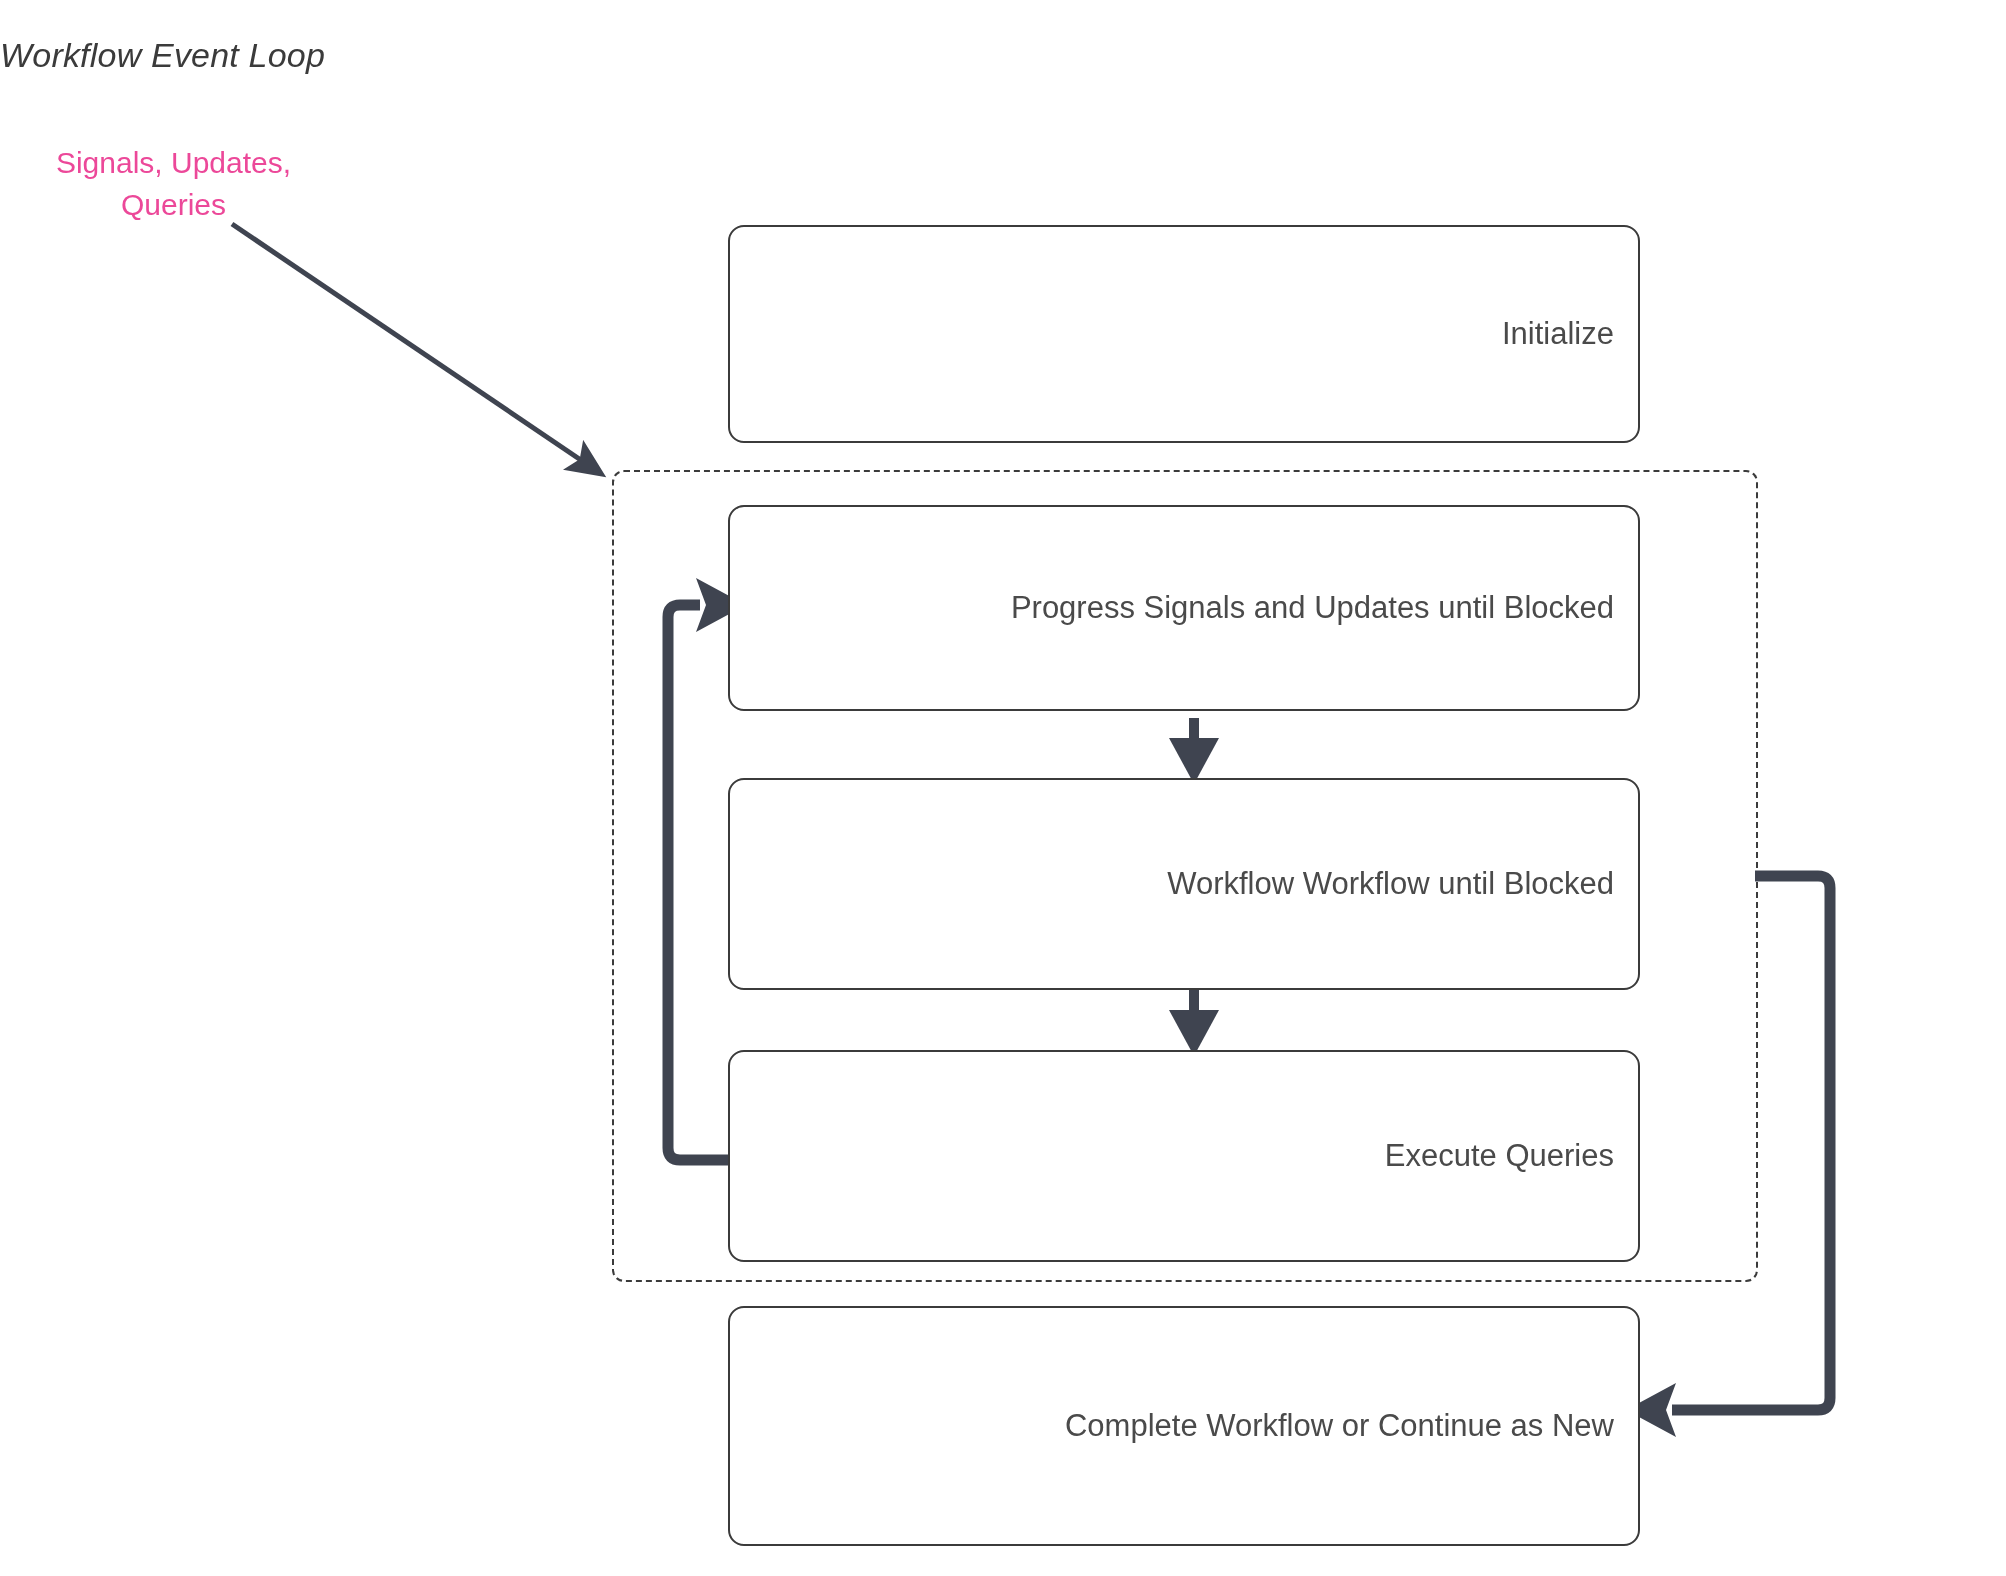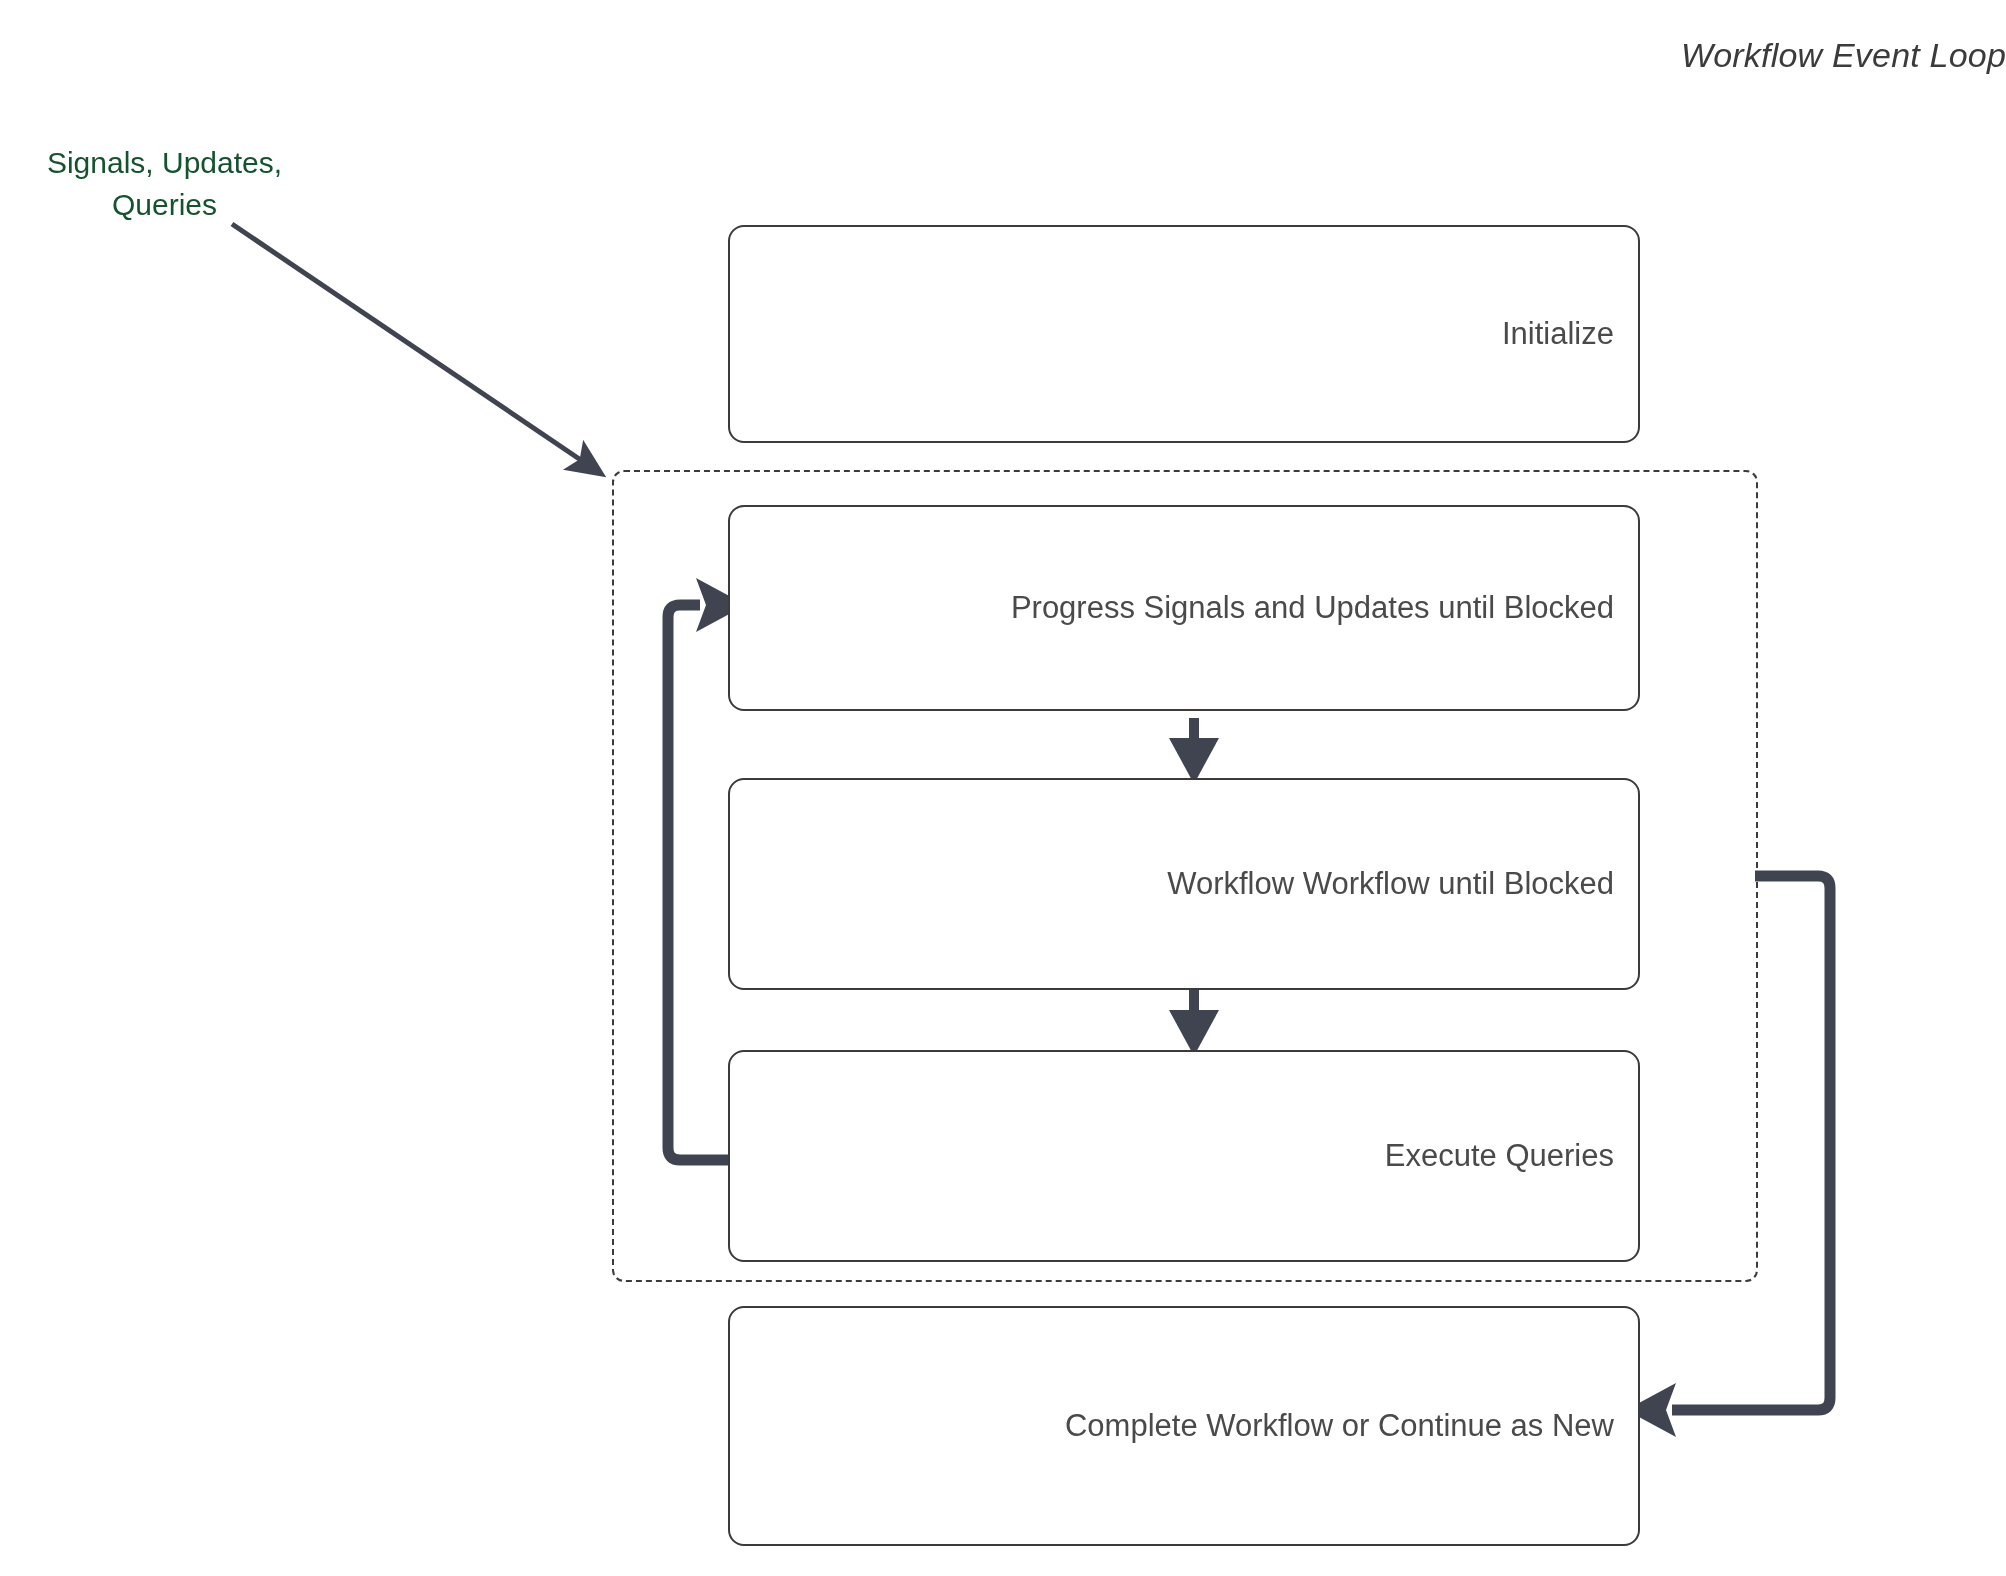--- a/index.html
+++ b/index.html
@@ -25,35 +25,35 @@
     top: 0;
     width: 2006px;
     height: 1576px;
     pointer-events: none;
   }
   .diagram-title {
     position: absolute;
     left: 0;
     top: 36px;
     width: 2006px;
-    text-align: right;
+    text-align: left;
     font-style: italic;
     font-size: 34px;
     color: #3b3b3b;
     letter-spacing: 0.2px;
   }
   .input-label {
     position: absolute;
-    left: 12px;
+    left: 21px;
     top: 142px;
     width: 305px;
     text-align: center;
     font-size: 30px;
     line-height: 42px;
-    color: #14532d;
+    color: #ec4899;
     white-space: pre-line;
   }
   .node-box {
     position: absolute;
     box-sizing: border-box;
     border: 2px solid #3b3b3b;
     border-radius: 16px;
     background: #ffffff;
     display: flex;
     align-items: center;

